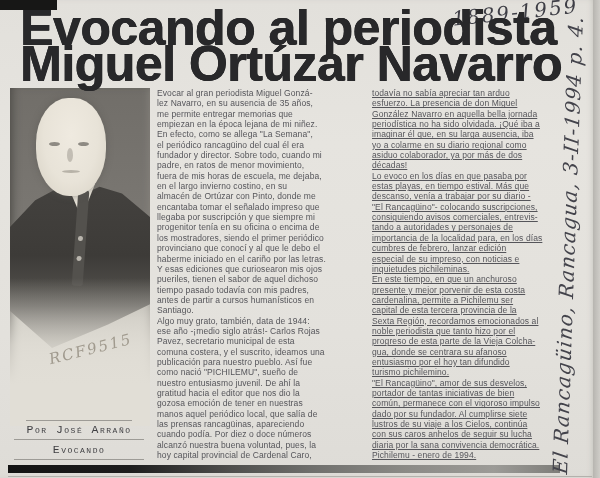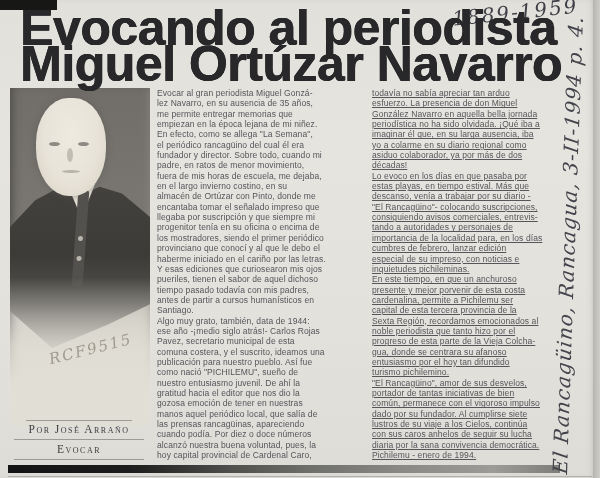--- a/index.html
+++ b/index.html
@@ -74,21 +74,21 @@
   }
   .photo-code-note{
     position:absolute;left:38px;top:252px;
     font-family:"DejaVu Serif",serif;font-style:italic;
     font-size:15px;color:#a09a8e;transform:rotate(-14deg);letter-spacing:2px;
   }
   
   .byline{
     position:absolute;left:8px;top:420px;width:142px;z-index:2;
     text-align:center;color:#3f3f42;
-    font-family:Liberation Serif, serif;font-variant:small-caps;
+    font-family:Liberation Mono, monospace;font-variant:small-caps;
     font-size:11.5px;letter-spacing:1.5px;line-height:17px;
   }
   .byline .rule{border-top:1px solid #9d9b96;margin:1px 6px;}
   .byline .rule.short{margin:0 18px;}
   
   .col{
     position:absolute;top:88px;
     font-size:8.5px;line-height:10.35px;color:#55555a;
     white-space:pre-line;letter-spacing:.1px;
   }
@@ -139,21 +139,21 @@
       <span class="face-mouth"></span>
     </div>
     <div class="photo-fade"></div>
     <div class="photo-code-note">RCF9515</div>
   </div>
 
   <div class="byline">
     <div class="rule short"></div>
     <div>Por José Arraño</div>
     <div class="rule"></div>
-    <div>Evocar</div>
+    <div>Evocando</div>
     <div class="rule"></div>
   </div>
 
   <div class="col col1">Evocar al gran periodista Miguel Gonzá-
 lez Navarro, en su ausencia de 35 años,
 me permite entregar memorias que
 empiezan en la época lejana de mi niñez.
 En efecto, como se allega "La Semana",
 el periódico rancagüino del cual él era
 fundador y director. Sobre todo, cuando mi

